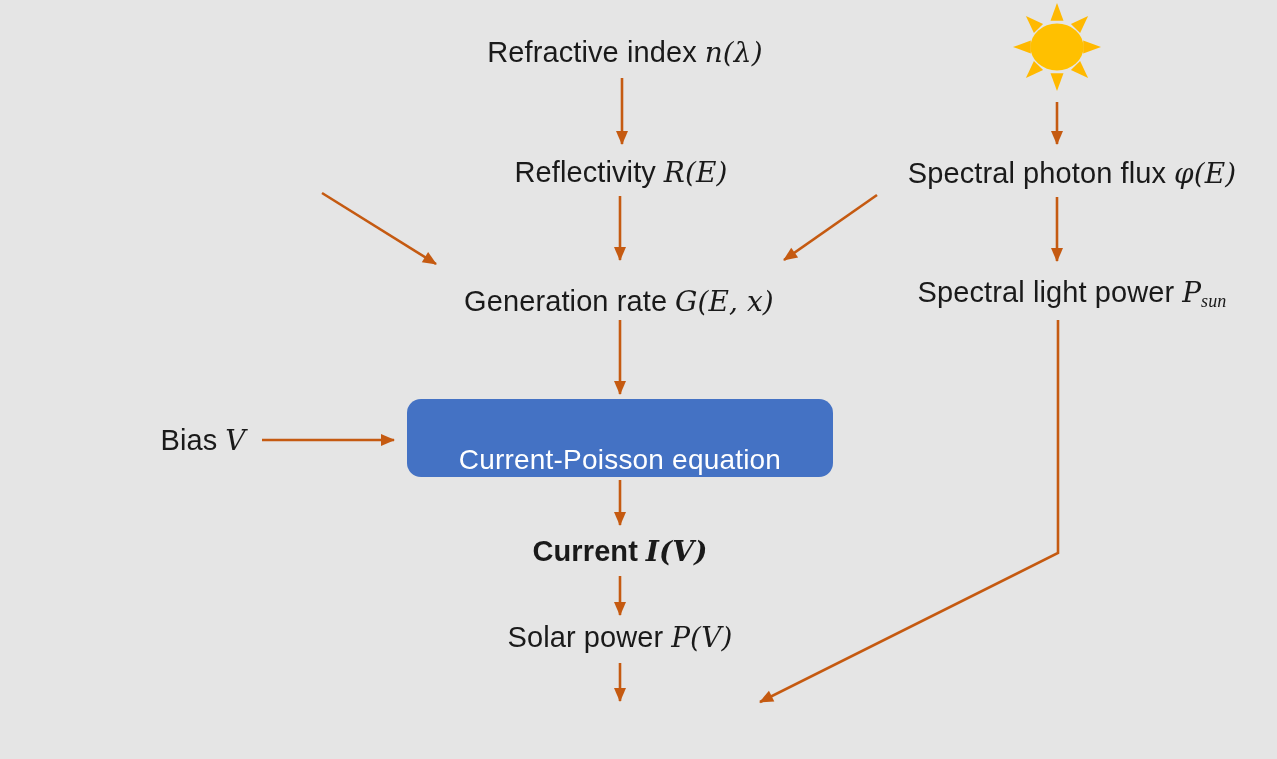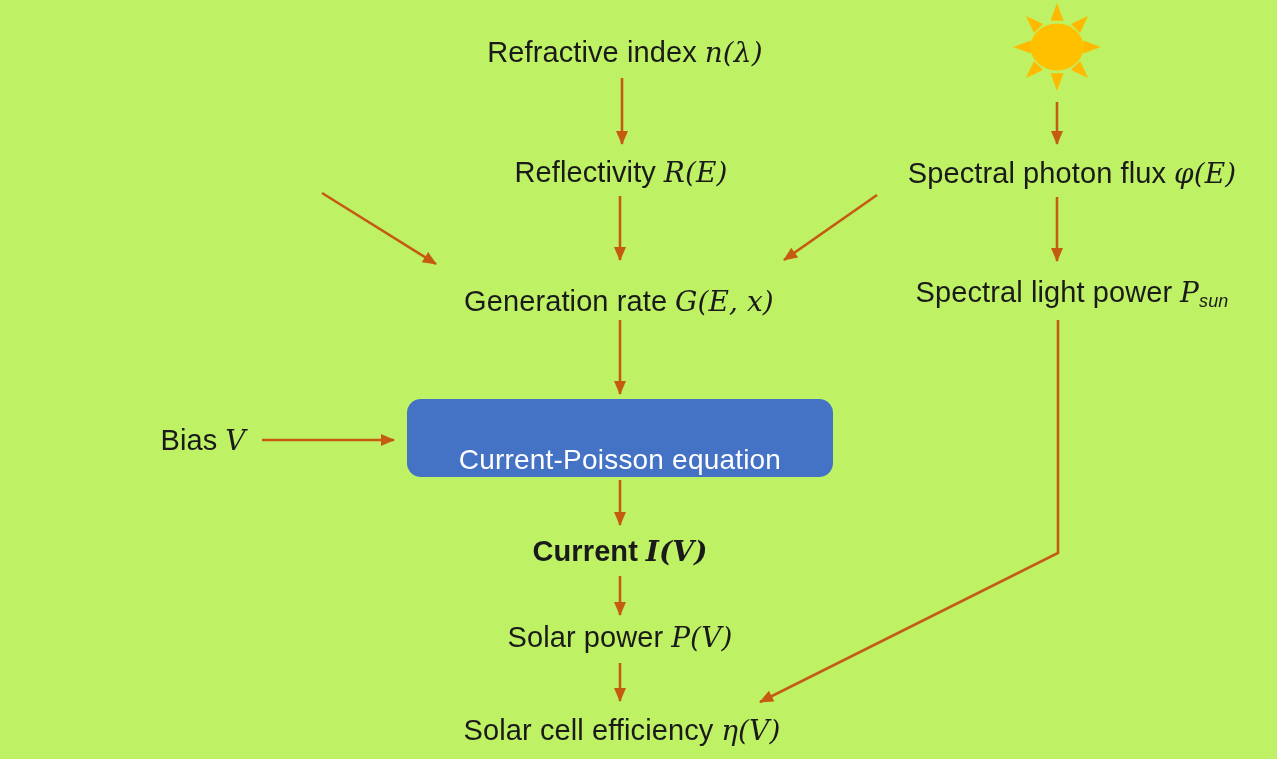--- a/index.html
+++ b/index.html
@@ -1,20 +1,20 @@
 <!DOCTYPE html>
 <html><head>
 <meta charset="utf-8">
 <style>
   html, body { margin: 0; padding: 0; background: #ffffff; }
   #canvas {
     position: relative;
     width: 1277px;
     height: 759px;
-    background: #bef264;
+    background: #e5e5e5;
     overflow: hidden;
     font-family: "Liberation Sans", sans-serif;
   }
   #connector-layer {
     position: absolute;
     left: 0; top: 0;
     width: 1277px; height: 759px;
   }
   .node {
     position: absolute;
@@ -24,21 +24,21 @@
     color: #1a1a1a;
     letter-spacing: 0.1px;
   }
   .node .math {
     font-family: "DejaVu Serif", serif;
     font-style: italic;
     margin-left: 0.28em;
     font-size: 28px;
   }
   .node .math-sub {
-    font-family: Liberation Sans, sans-serif;
+    font-family: Liberation Serif, serif;
     font-style: italic;
     font-size: 18px;
     vertical-align: -5px;
   }
   #current-poisson-box {
     position: absolute;
     left: 407px; top: 399px;
     width: 426px; height: 78px;
     background: #4472C4;
     border-radius: 14px;
@@ -131,17 +131,14 @@
   </div>
 
   <div class="node" style="left:620px; top:551px;font-weight:bold;">
     <span>Current</span><span class="math">I(V)</span>
   </div>
 
   <div class="node" style="left:620px; top:637px;">
     <span>Solar power</span><span class="math">P(V)</span>
   </div>
 
-  <div class="node" style="left:622px; top:730px;">
-    <span>Solar cell efficiency</span><span class="math">η(V)</span>
-  </div>
 
 </div>
 
 </body></html>

